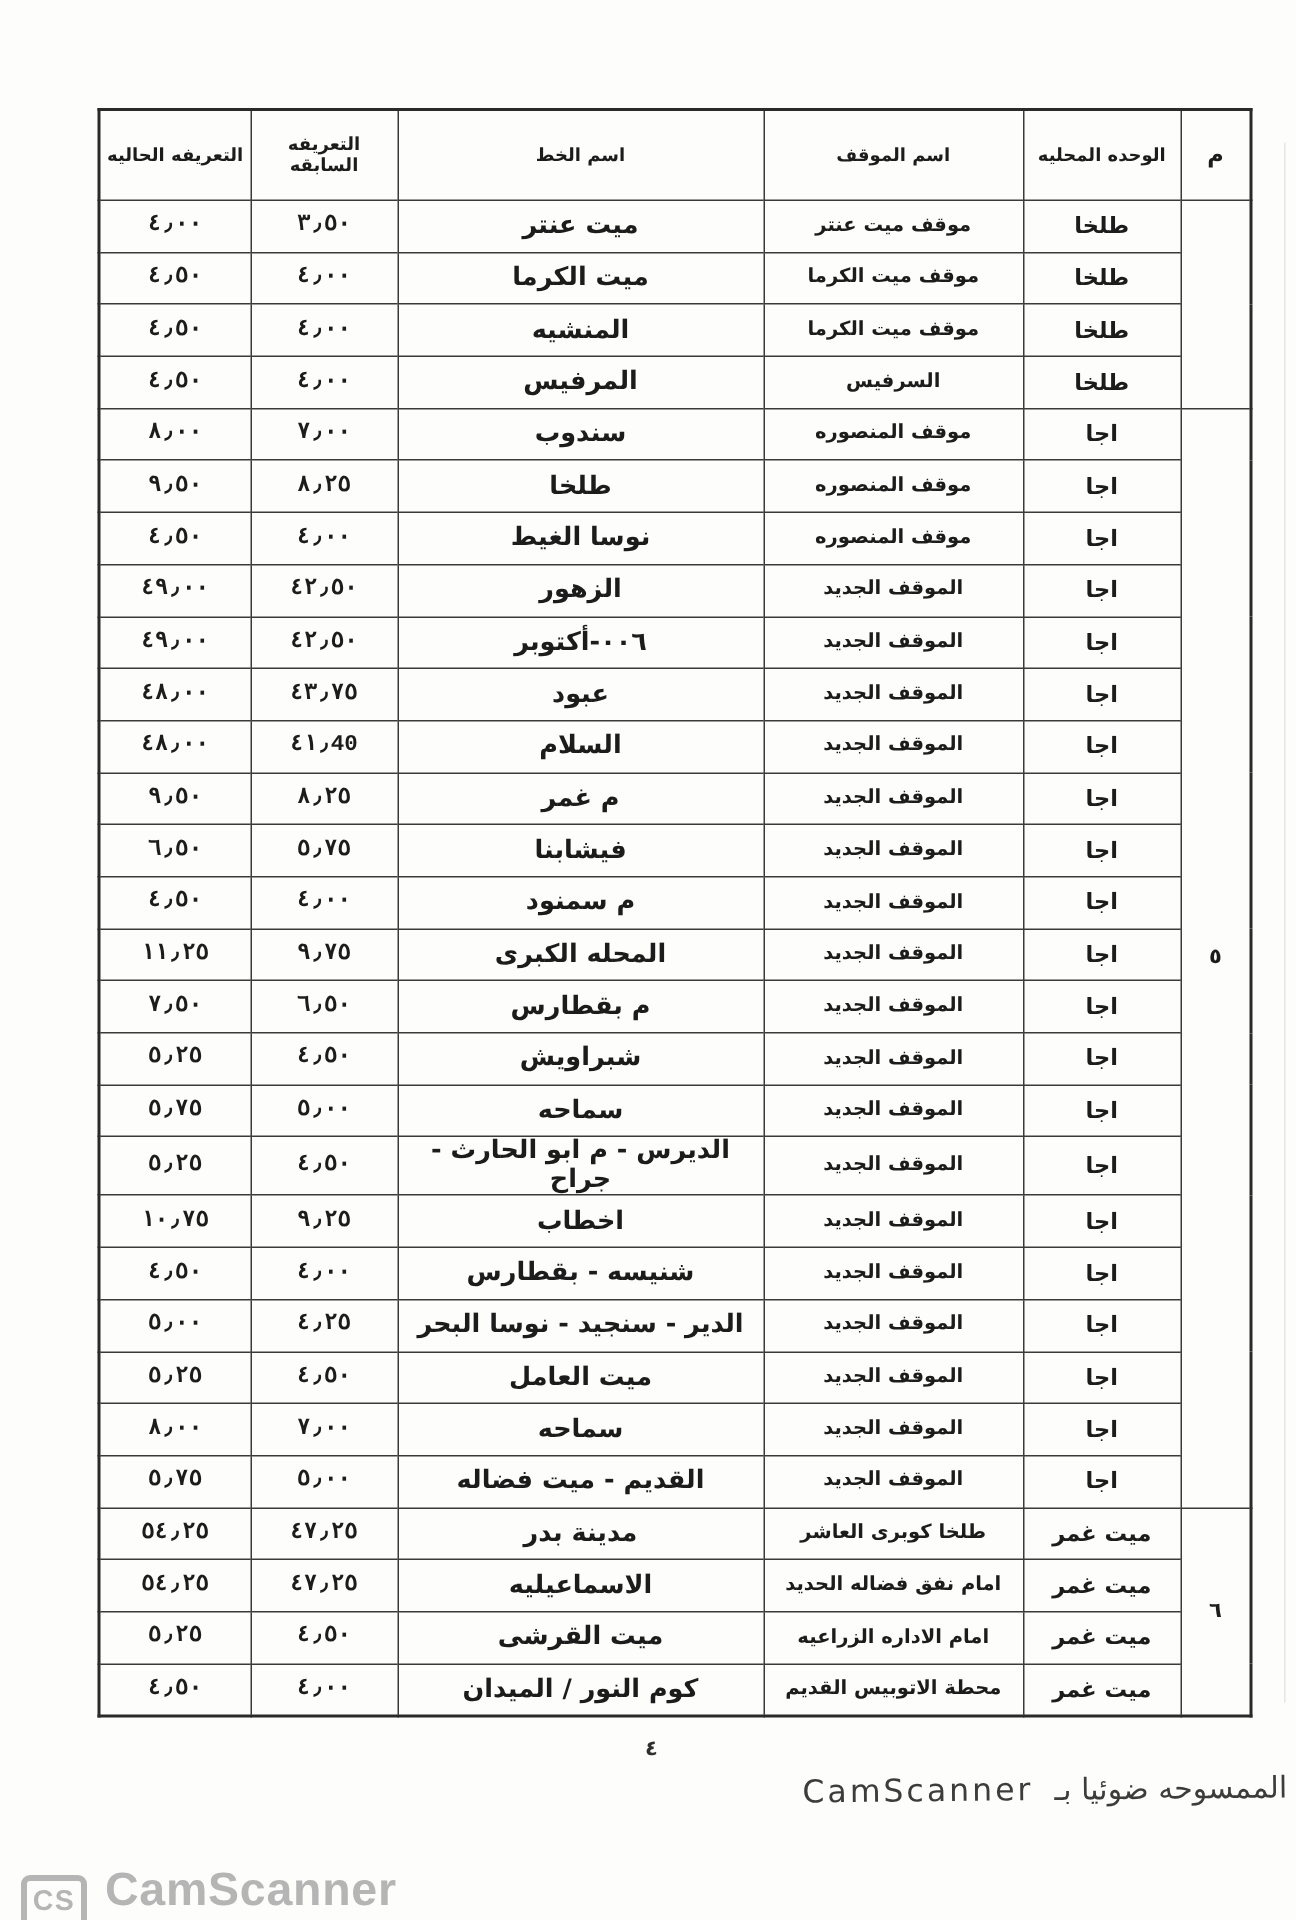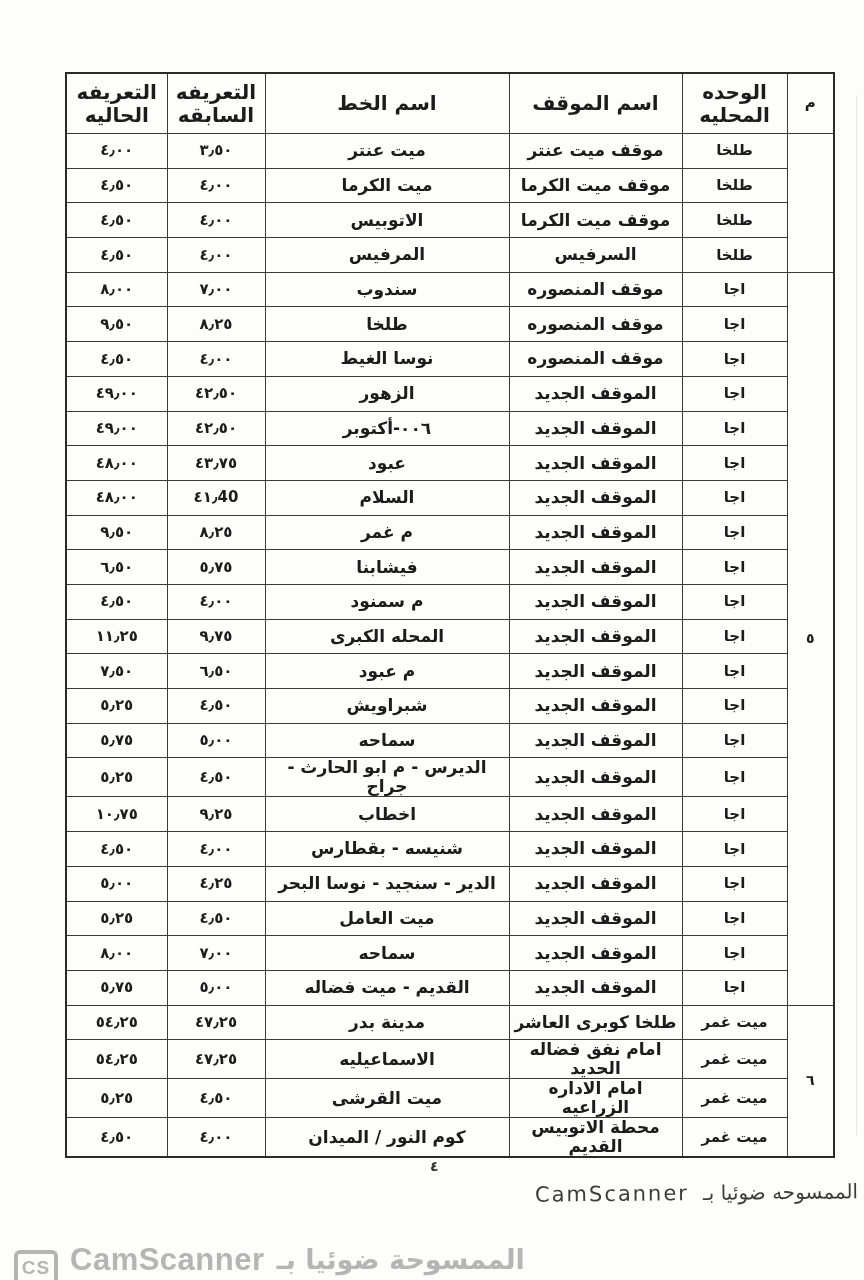--- a/index.html
+++ b/index.html
@@ -18,26 +18,26 @@
     color:#1c1c1c;
   }
   table.fare-table th,table.fare-table td{
     border:1px solid #3a3a3a;
     padding:0 4px;
     text-align:center;vertical-align:middle;
     font-weight:bold;line-height:1.12;
     overflow:hidden;
   }
   table.fare-table{border:2px solid #2a2a2a;}
-  thead th{height:59px;font-size:20px;border-bottom:2px solid #2a2a2a;}
+  thead th{height:59px;font-size:12px;border-bottom:2px solid #2a2a2a;}
   tbody td{height:33.7px;font-size:15px;}
   td.c-line{font-size:17px;}
-  td.c-stop{font-size:17px;}
+  td.c-stop{font-size:13px;}
   td.c-unit{font-size:15px;}
-  td.c-fare{letter-spacing:2.5px;font-size:15px;}
+  td.c-fare{letter-spacing:2.5px;font-size:15px;font-family:Liberation Mono, monospace;}
   td.c-m{vertical-align:top;padding-top:8px;font-size:14px;}
   th.h-m{font-size:15px;}
 
   
   .page-num{
     position:absolute;left:430px;top:1158px;
     font-size:14px;color:#2f2f2f;font-weight:bold;
   }
   .hand-note{
     position:absolute;right:6px;top:1181px;
@@ -113,21 +113,21 @@
         <tr>
           <td class="c-unit">طلخا</td>
           <td class="c-stop">موقف ميت الكرما</td>
           <td class="c-line">ميت الكرما</td>
           <td class="c-fare">٤٫٠٠</td>
           <td class="c-fare">٤٫٥٠</td>
         </tr>
         <tr>
           <td class="c-unit">طلخا</td>
           <td class="c-stop">موقف ميت الكرما</td>
-          <td class="c-line">الاتوبيس</td>
+          <td class="c-line">المنشيه</td>
           <td class="c-fare">٤٫٠٠</td>
           <td class="c-fare">٤٫٥٠</td>
         </tr>
         <tr>
           <td class="c-unit">طلخا</td>
           <td class="c-stop">السرفيس</td>
           <td class="c-line">المرفيس</td>
           <td class="c-fare">٤٫٠٠</td>
           <td class="c-fare">٤٫٥٠</td>
         </tr>
@@ -205,21 +205,21 @@
         <tr>
           <td class="c-unit">اجا</td>
           <td class="c-stop">الموقف الجديد</td>
           <td class="c-line">المحله الكبرى</td>
           <td class="c-fare">٩٫٧٥</td>
           <td class="c-fare">١١٫٢٥</td>
         </tr>
         <tr>
           <td class="c-unit">اجا</td>
           <td class="c-stop">الموقف الجديد</td>
-          <td class="c-line">م عبود</td>
+          <td class="c-line">م بقطارس</td>
           <td class="c-fare">٦٫٥٠</td>
           <td class="c-fare">٧٫٥٠</td>
         </tr>
         <tr>
           <td class="c-unit">اجا</td>
           <td class="c-stop">الموقف الجديد</td>
           <td class="c-line">شبراويش</td>
           <td class="c-fare">٤٫٥٠</td>
           <td class="c-fare">٥٫٢٥</td>
         </tr>
@@ -317,17 +317,16 @@
     <span class="hn-brand">CamScanner</span>
     <span class="hn-arabic" dir="rtl">الممسوحه ضوئيا بـ</span>
   </div>
 
   <div class="cs-footer">
     <div class="cs-logo">
       <div class="cs-box">CS</div>
       <div class="cs-tab"></div>
     </div>
     <div class="cs-brand">CamScanner</div>
-    <div class="cs-arabic" dir="rtl">الممسوحة ضوئيا بـ</div>
   </div>
 
   <div class="edge-line"></div>
 </div>
 
 </body></html>

